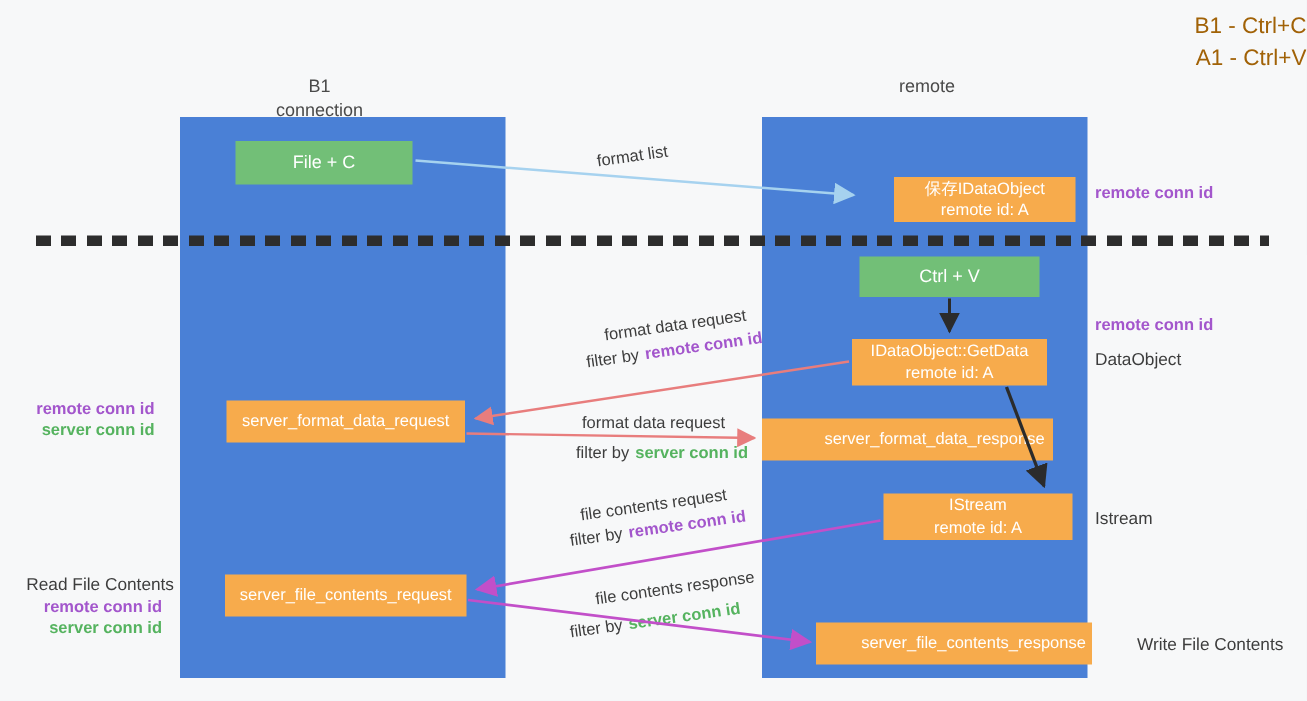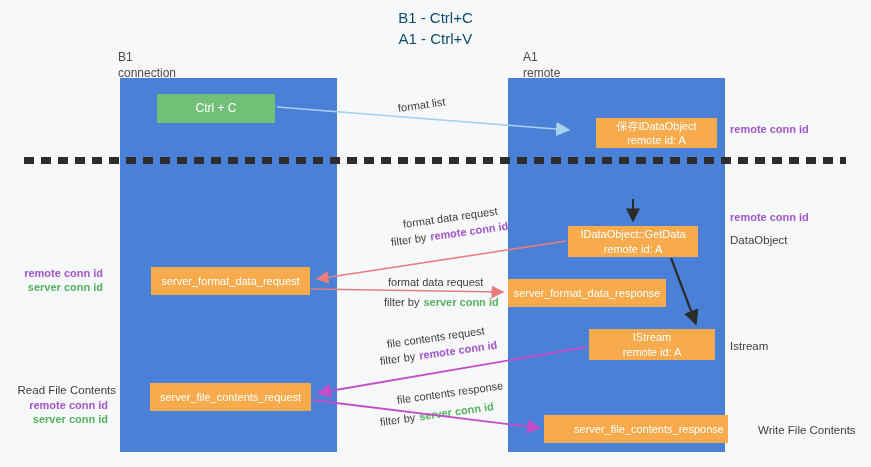--- a/index.html
+++ b/index.html
@@ -8,24 +8,24 @@
     background:#eceff3;
   }
   #stage{
     position:relative;
     width:871px;height:467px;
     background:var(--background,#f7f8f9);
     overflow:hidden;
   }
   .title{
     position:absolute;left:0;top:7px;width:100%;
-    text-align:center;font-size:15px;color:#0c4a6e;line-height:1.4;
+    text-align:right;font-size:15px;color:#a16207;line-height:1.4;
   }
   .col-header{
-    position:absolute;text-align:left;font-size:12px;color:#4a4a4a;line-height:1.35;
+    position:absolute;text-align:center;font-size:12px;color:#4a4a4a;line-height:1.35;
   }
   .panel{
     position:absolute;top:78px;width:217px;height:374px;
     background:var(--panel_blue,#4a80d6);
   }
   .dashline{
     position:absolute;left:24px;top:157px;width:822px;height:7px;
     background:repeating-linear-gradient(90deg,var(--dash,#2d2d2d) 0 10px,transparent 10px 17px);
   }
   .box{
@@ -58,45 +58,45 @@
   <div class="title">
     <div>B1 - Ctrl+C</div>
     <div>A1 - Ctrl+V</div>
   </div>
 
   <div class="col-header" style="left:118px;top:49px;width:190px;">
     <div>B1</div>
     <div>connection</div>
   </div>
   <div class="col-header" style="left:523px;top:49px;width:190px;">
-    <div>A1</div>
     <div>remote</div>
   </div>
 
   <div class="panel" style="left:120px;"></div>
   <div class="panel" style="left:508px;"></div>
 
   <div class="dashline"></div>
 
-  <div class="box green" style="left:157px;top:94px;width:118px;height:29px;">Ctrl + C</div>
+  <div class="box green" style="left:157px;top:94px;width:118px;height:29px;">File + C</div>
 
   <div class="box orange" style="left:596px;top:118px;width:121px;height:30px;">
     <div>保存IDataObject</div>
     <div>remote id: A</div>
   </div>
 
+  <div class="box green" style="left:573px;top:171px;width:120px;height:27px;">Ctrl + V</div>
 
   <div class="box orange" style="left:568px;top:226px;width:130px;height:31px;">
     <div>IDataObject::GetData</div>
     <div>remote id: A</div>
   </div>
 
   <div class="box orange" style="left:151px;top:267px;width:159px;height:28px;">server_format_data_request</div>
 
-  <div class="box orange" style="left:508px;top:279px;width:158px;height:28px;">server_format_data_response</div>
+  <div class="box orange" style="left:508px;top:279px;width:158px;height:28px;padding-left:36px;">server_format_data_response</div>
 
   <div class="box orange" style="left:589px;top:329px;width:126px;height:31px;">
     <div>IStream</div>
     <div>remote id: A</div>
   </div>
 
   <div class="box orange" style="left:150px;top:383px;width:161px;height:28px;">server_file_contents_request</div>
 
   <div class="box orange" style="left:544px;top:415px;width:158px;height:28px;padding-left:26px;">server_file_contents_response</div>
 

